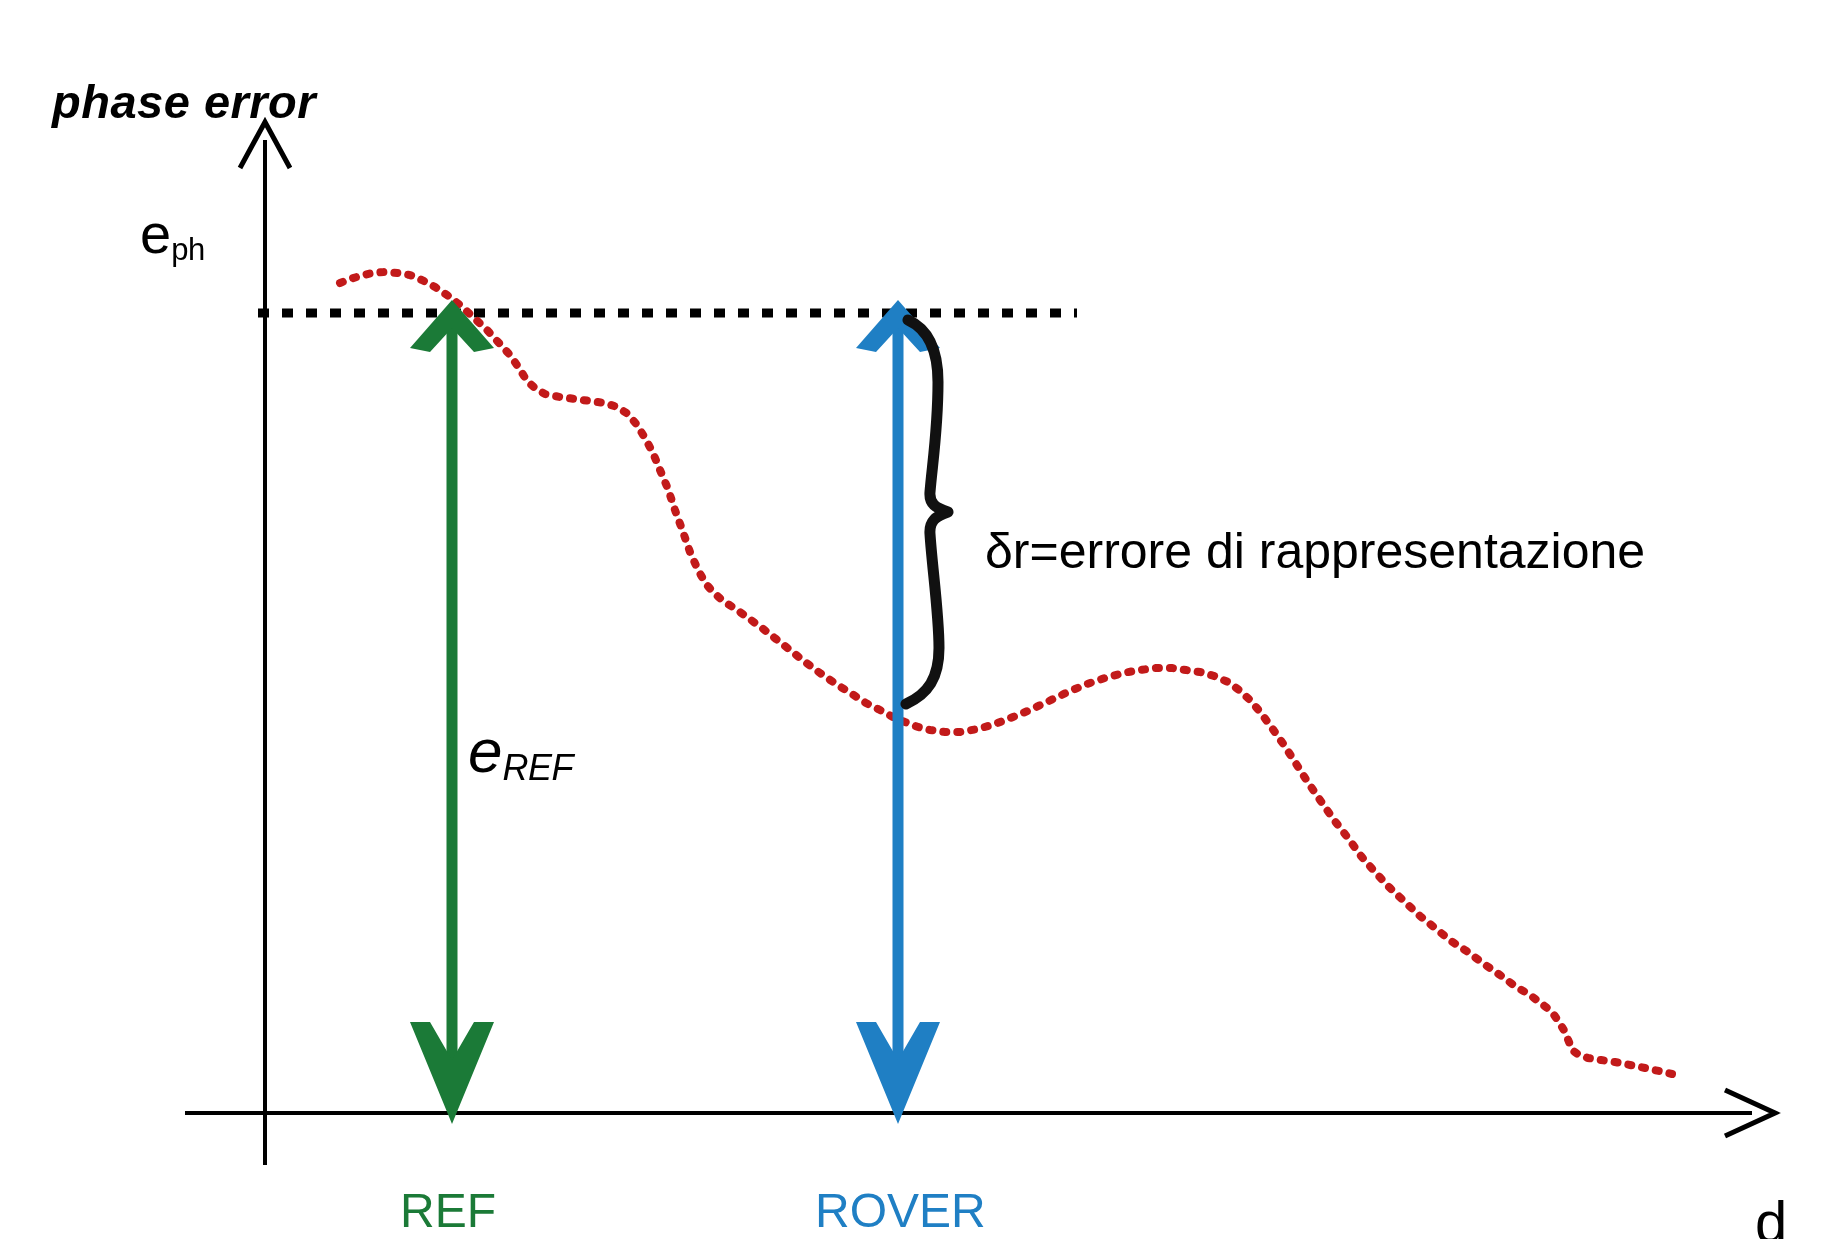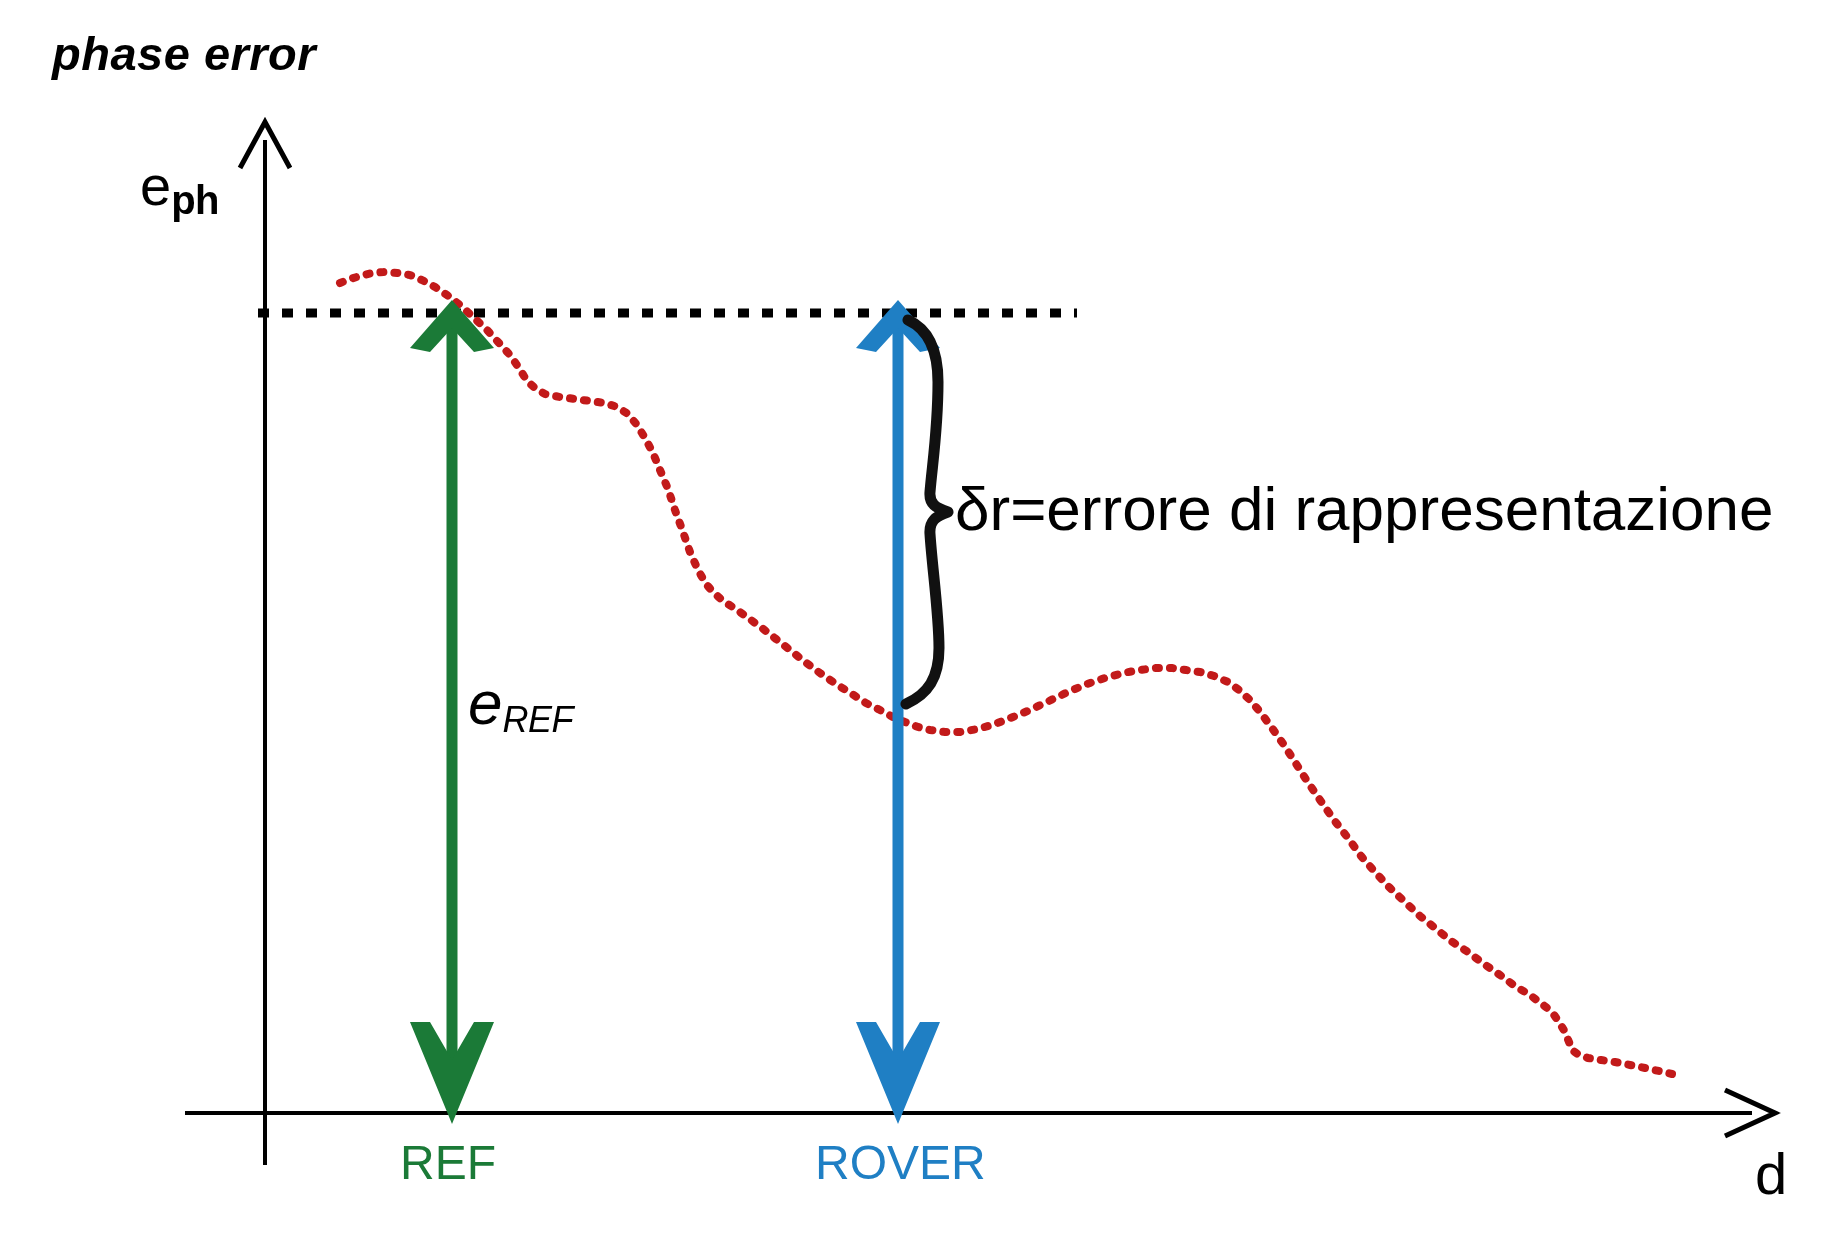--- a/index.html
+++ b/index.html
@@ -22,52 +22,53 @@
     left: 0;
     top: 0;
     width: 1830px;
     height: 1239px;
   }
   .lbl {
     position: absolute;
     white-space: nowrap;
     color: #000000;
     line-height: 1;
+    margin-top: 48px;
   }
   .lbl-phase-error {
     left: 52px;
     top: 30px;
     font-size: 47px;
     font-style: italic;
     font-weight: 600;
     letter-spacing: 0.5px;
   }
   .lbl-eph {
     left: 140px;
     top: 158px;
     font-size: 56px;
   }
-  .lbl-eph .sub { font-size: 40px; font-weight: bold; }
+  .lbl-eph .sub { font-size: 31px; }
   .lbl-eref {
     left: 468px;
     top: 672px;
     font-size: 62px;
     font-style: italic;
   }
   .lbl-eref .sub { font-size: 36px; }
   .lbl-erover {
     left: 930px;
     top: 672px;
     font-size: 62px;
   }
   .lbl-erover .sub { font-size: 36px; }
   .lbl-deltar {
-    left: 955px;
+    left: 985px;
     top: 478px;
-    font-size: 62px;
+    font-size: 50px;
   }
   .lbl-ref {
     left: 400px;
     top: 1139px;
     font-size: 48px;
     color: #1b7a37;
   }
   .lbl-rover {
     left: 815px;
     top: 1139px;

